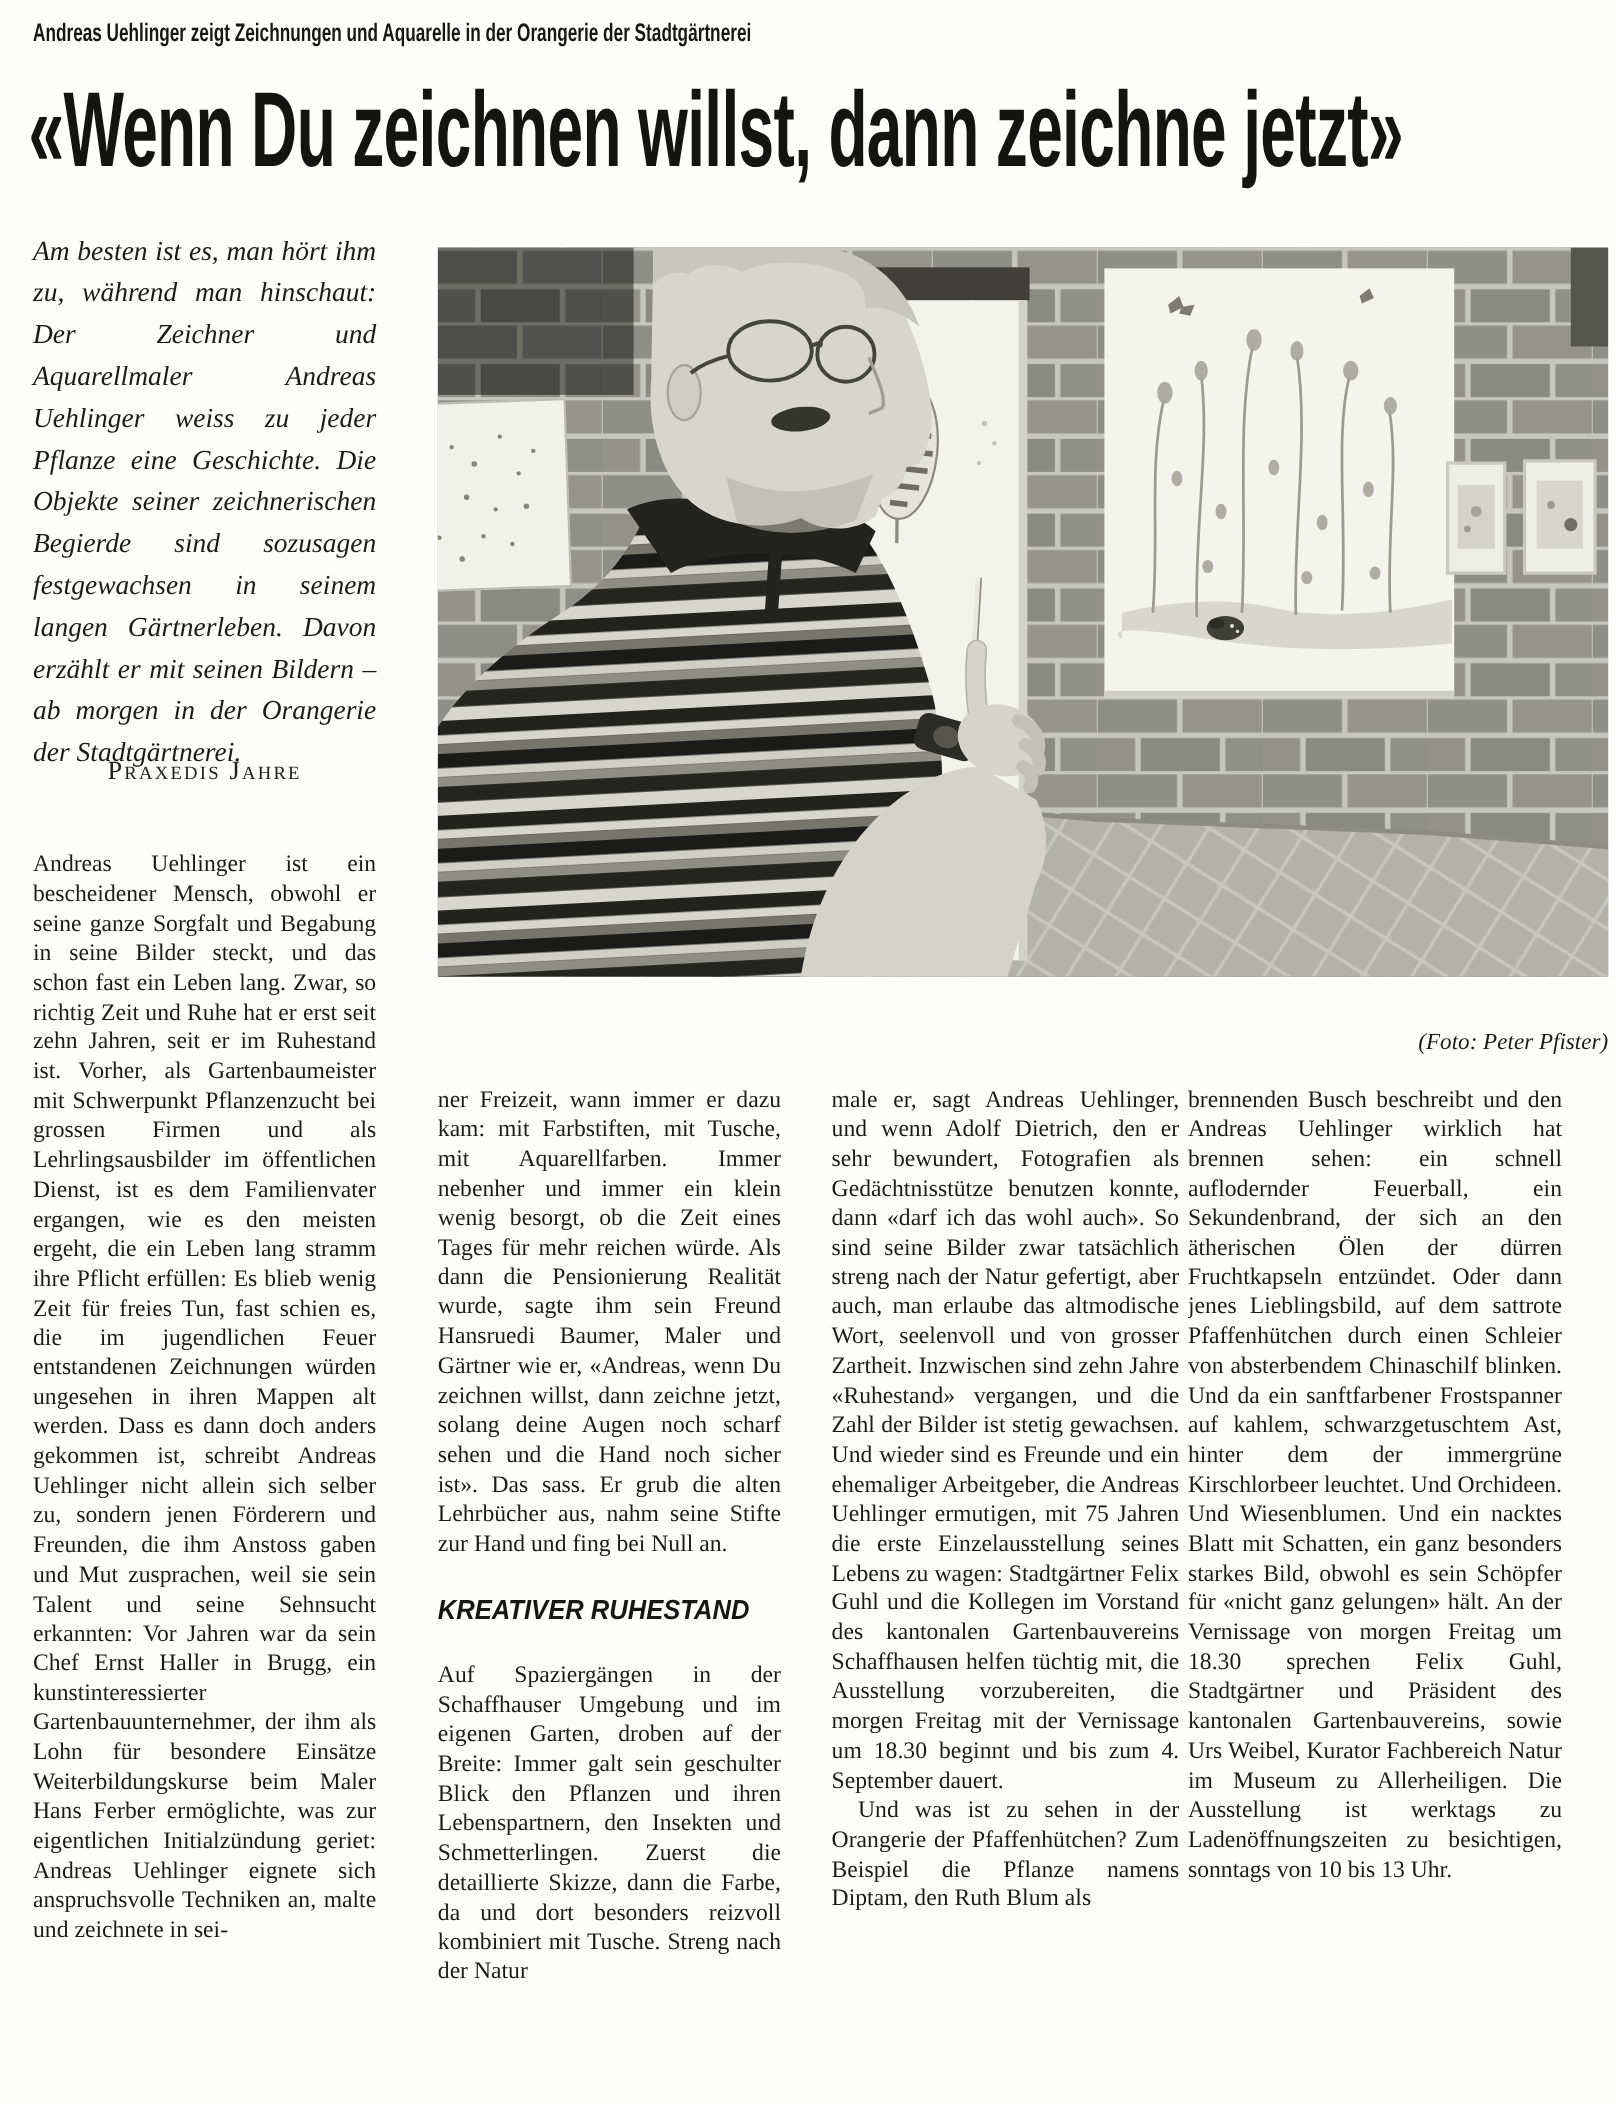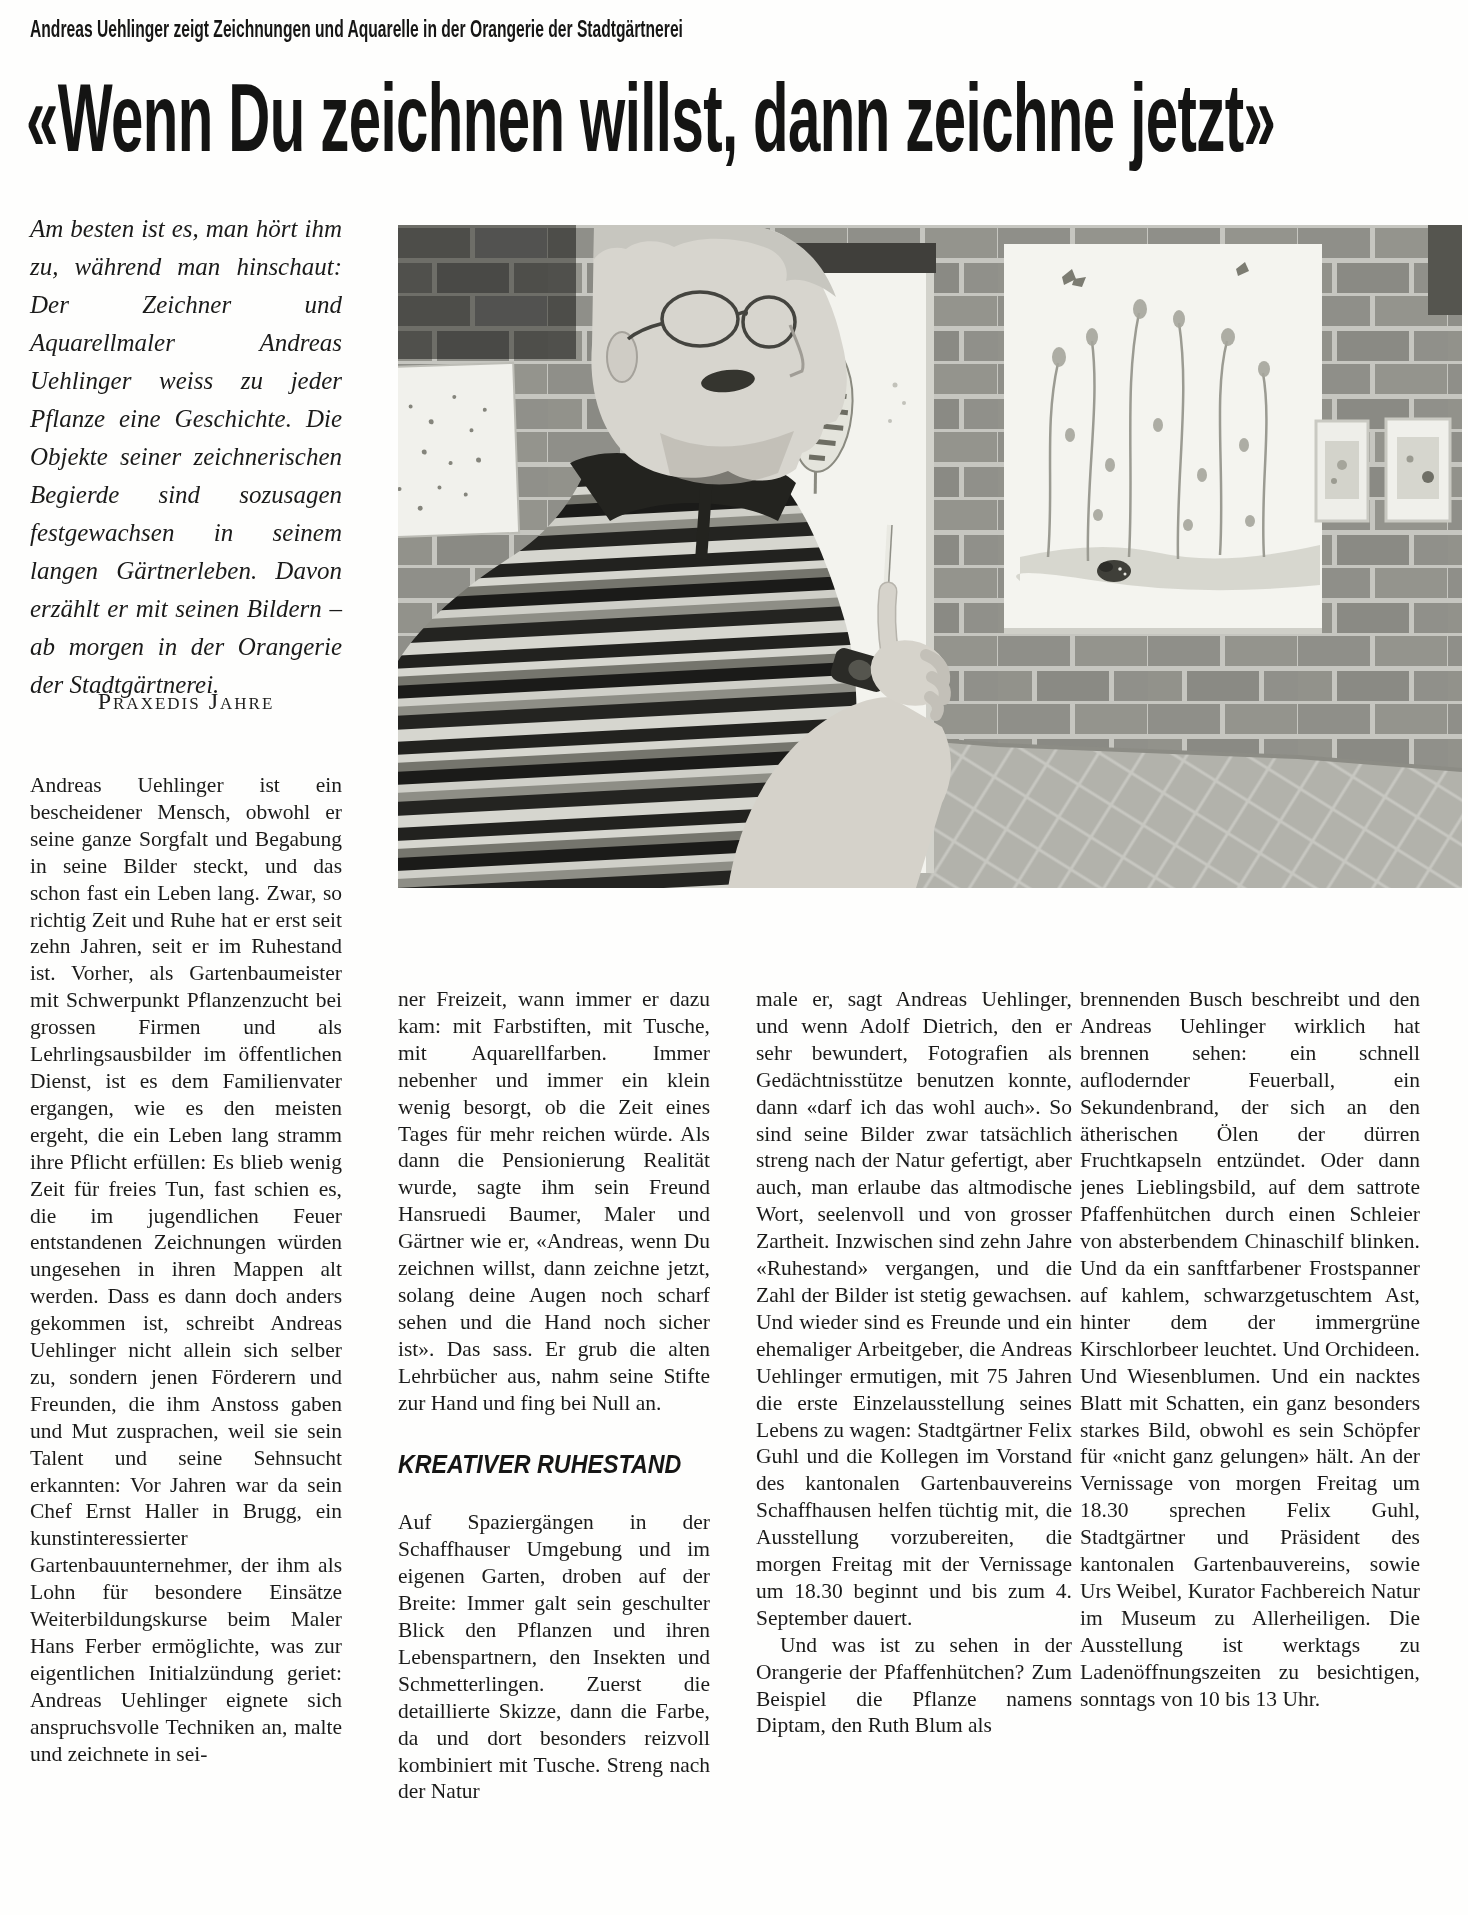--- a/index.html
+++ b/index.html
@@ -245,20 +245,21 @@
           <g stroke="#c3c0b8" stroke-width="12" stroke-linecap="round" fill="none">
             <path d="M528 430 q20 8 18 26"></path>
             <path d="M534 452 q16 8 12 22"></path>
             <path d="M532 472 q12 8 6 18"></path>
           </g>
         </g>
       </g>
     </svg>
   </div>
 
+  <div class="credit">(Foto: Peter Pfister)</div>
 
   <div id="col1" class="bodycol">
     <p>Andreas Uehlinger ist ein bescheidener Mensch, obwohl er seine ganze Sorgfalt und Begabung in seine Bilder steckt, und das schon fast ein Leben lang. Zwar, so richtig Zeit und Ruhe hat er erst seit zehn Jahren, seit er im Ruhestand ist. Vorher, als Gartenbaumeister mit Schwerpunkt Pflanzenzucht bei grossen Firmen und als Lehrlingsausbilder im öffentlichen Dienst, ist es dem Familienvater ergangen, wie es den meisten ergeht, die ein Leben lang stramm ihre Pflicht erfüllen: Es blieb wenig Zeit für freies Tun, fast schien es, die im jugendlichen Feuer entstandenen Zeichnungen würden ungesehen in ihren Mappen alt werden. Dass es dann doch anders gekommen ist, schreibt Andreas Uehlinger nicht allein sich selber zu, sondern jenen Förderern und Freunden, die ihm Anstoss gaben und Mut zusprachen, weil sie sein Talent und seine Sehnsucht erkannten: Vor Jahren war da sein Chef Ernst Haller in Brugg, ein kunstinteressierter Gartenbauunternehmer, der ihm als Lohn für besondere Einsätze Weiterbildungskurse beim Maler Hans Ferber ermöglichte, was zur eigentlichen Initialzündung geriet: Andreas Uehlinger eignete sich anspruchsvolle Techniken an, malte und zeichnete in sei-</p>
   </div>
 
   <div id="col2" class="bodycol">
     <p>ner Freizeit, wann immer er dazu kam: mit Farbstiften, mit Tusche, mit Aquarellfarben. Immer nebenher und immer ein klein wenig besorgt, ob die Zeit eines Tages für mehr reichen würde. Als dann die Pensionierung Realität wurde, sagte ihm sein Freund Hansruedi Baumer, Maler und Gärtner wie er, «Andreas, wenn Du zeichnen willst, dann zeichne jetzt, solang deine Augen noch scharf sehen und die Hand noch sicher ist». Das sass. Er grub die alten Lehrbücher aus, nahm seine Stifte zur Hand und fing bei Null an.</p>
     <p class="subhead">KREATIVER RUHESTAND</p>
     <p>Auf Spaziergängen in der Schaffhauser Umgebung und im eigenen Garten, droben auf der Breite: Immer galt sein geschulter Blick den Pflanzen und ihren Lebenspartnern, den Insekten und Schmetterlingen. Zuerst die detaillierte Skizze, dann die Farbe, da und dort besonders reizvoll kombiniert mit Tusche. Streng nach der Natur</p>
   </div>

